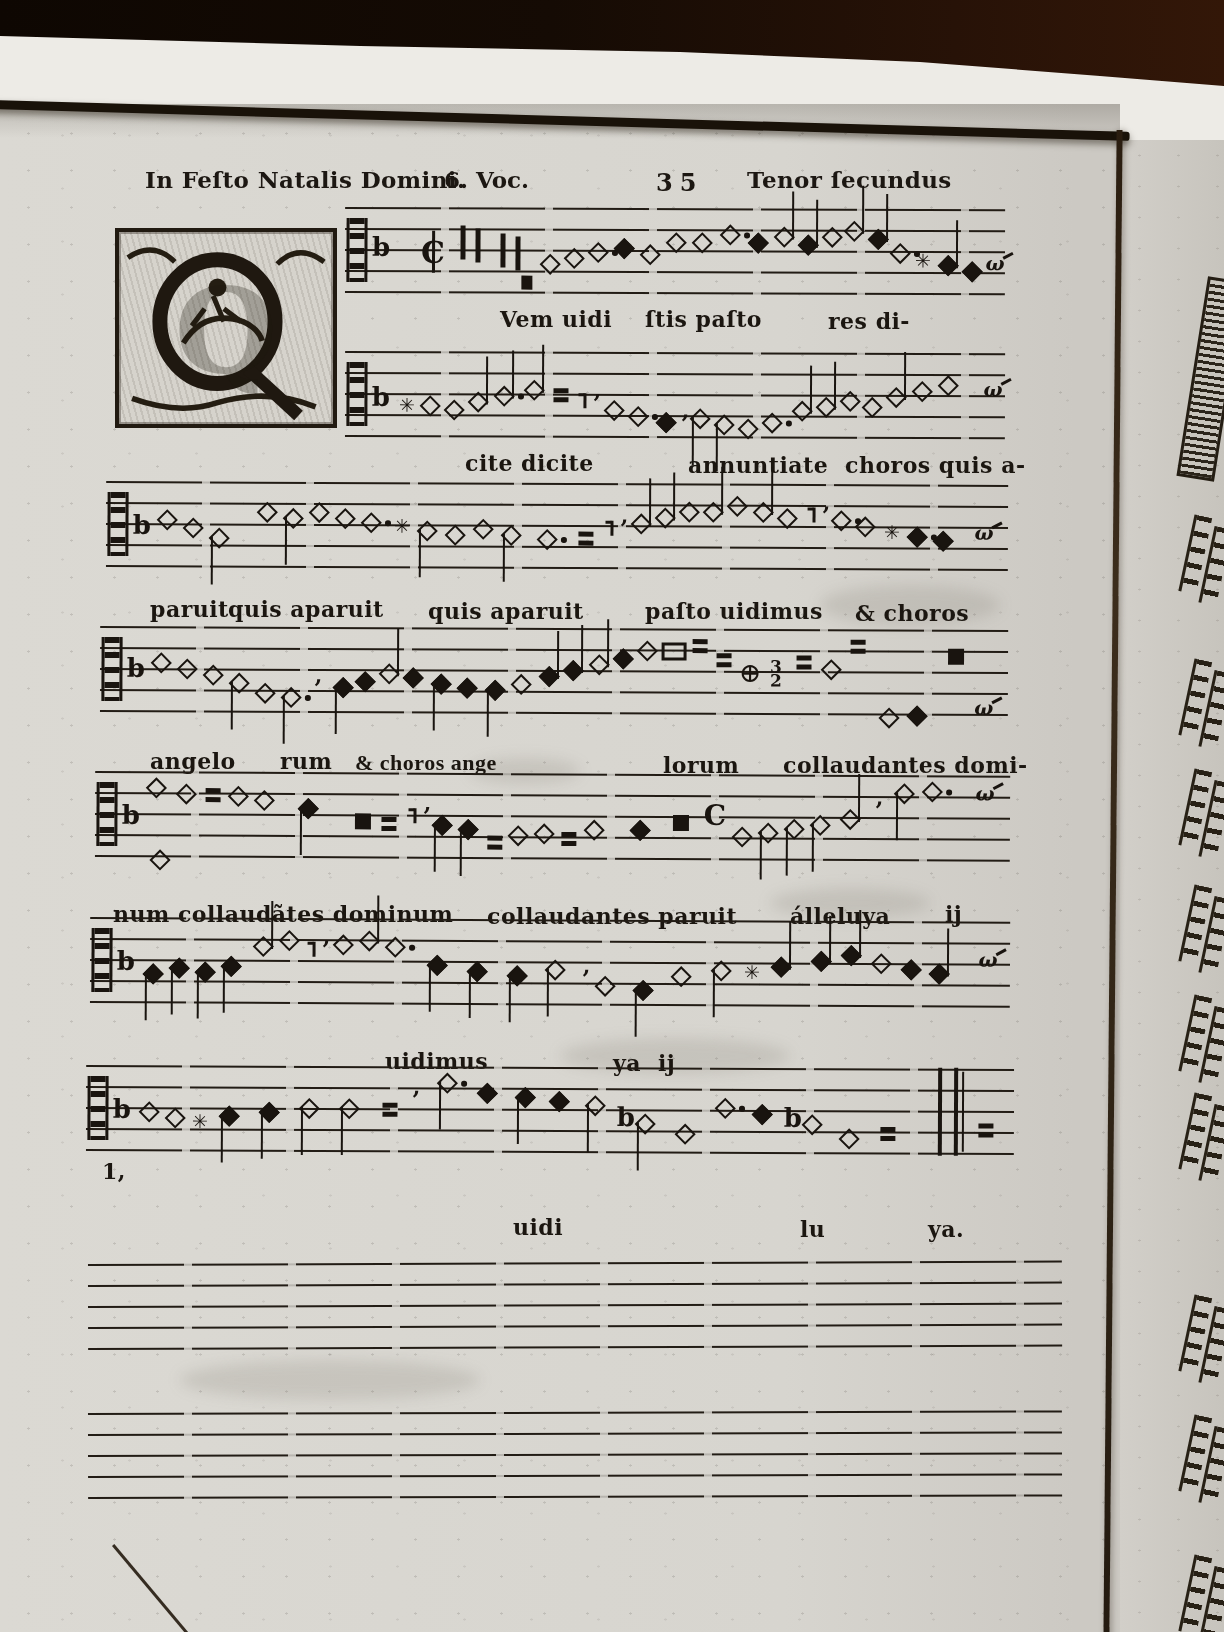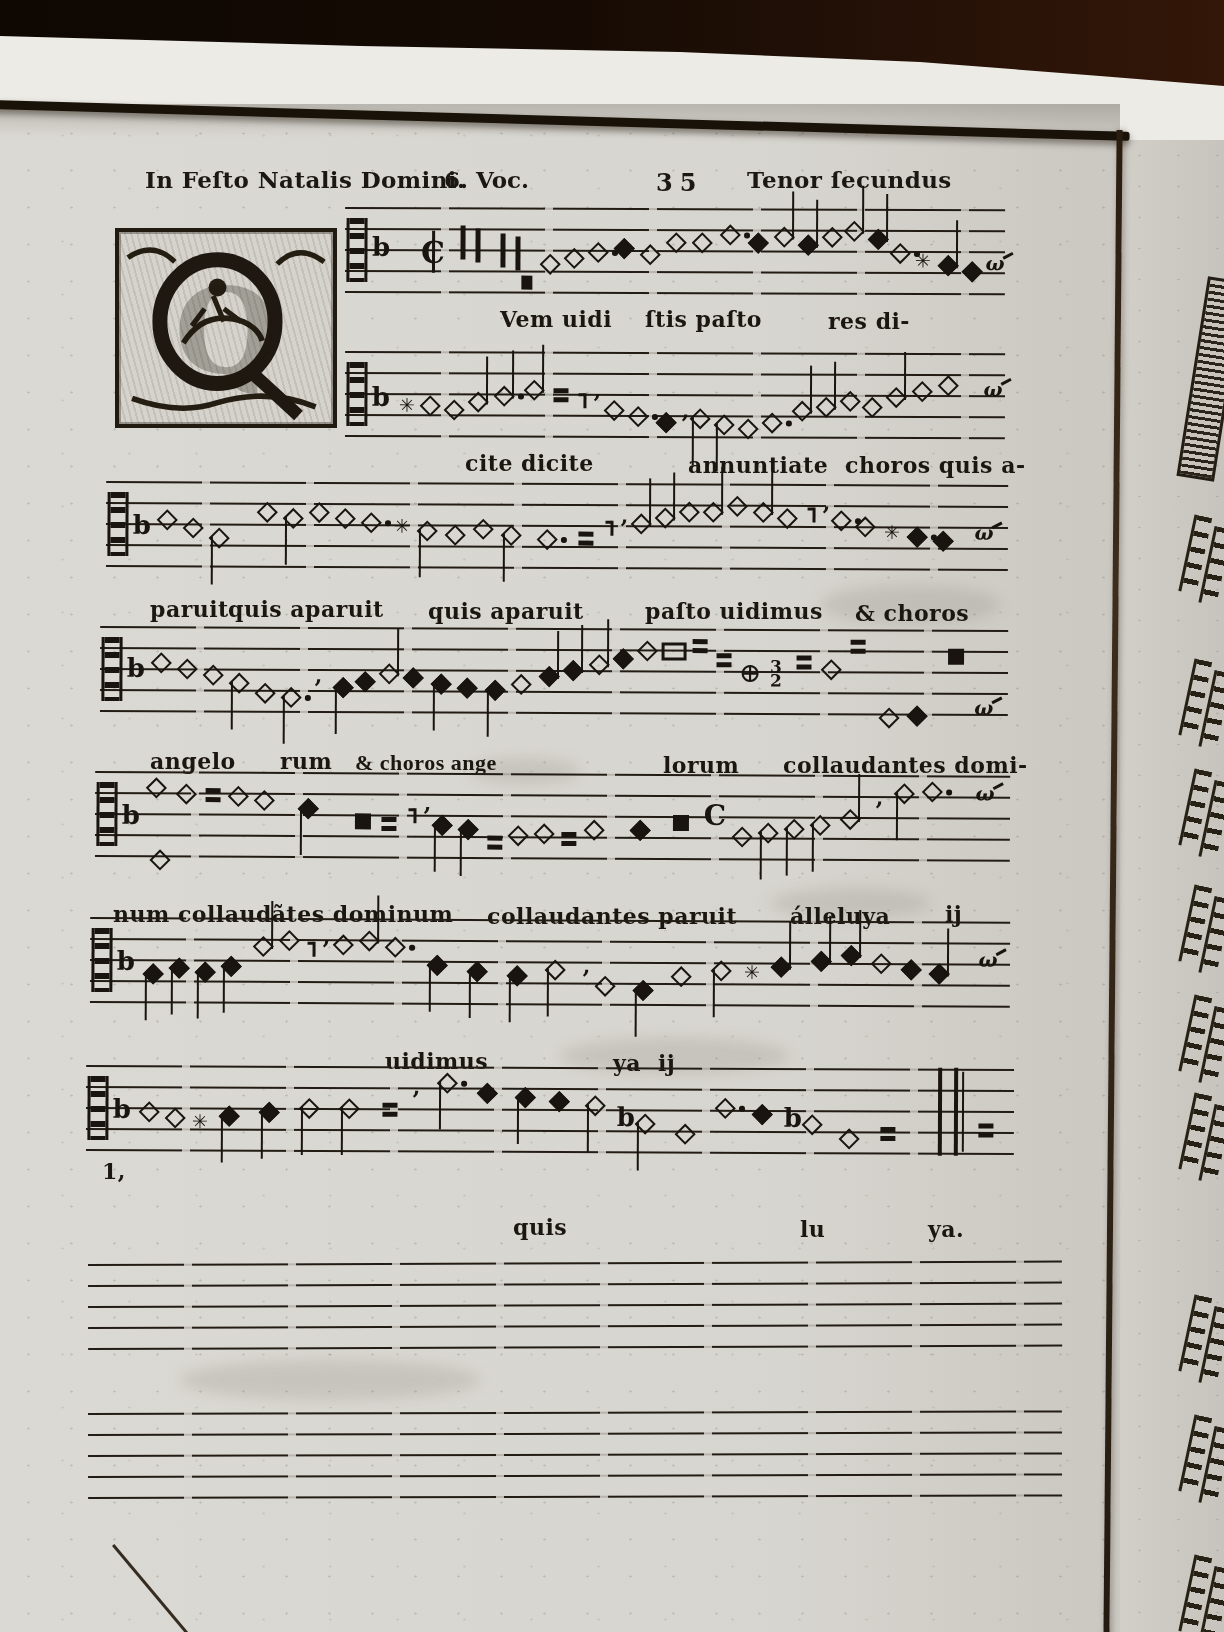--- a/index.html
+++ b/index.html
@@ -768,21 +768,21 @@
           <div class="dia"></div>
         </div>
         <div class="g g-n" style="left: 764px; top: 70px;">
           <div class="dia"></div>
         </div>
         <div class="g g-eq" style="left: 802px; top: 60px;"></div>
         <div class="g g-fin" style="left: 862px; top: 42px;"></div>
         <div class="g g-eq" style="left: 900px; top: 56px;"></div>
       </div>
       <div class="lyr" style="left: 102px; top: 1158px;">1,</div>
-      <div class="lyr" style="left: 513px; top: 1214px;">quis</div>
+      <div class="lyr" style="left: 513px; top: 1214px;">uidi</div>
       <div class="lyr" style="left: 800px; top: 1216px;">lu</div>
       <div class="lyr" style="left: 928px; top: 1216px;">ya.</div>
       <div class="staff" style="left: 88px; top: 1265px; width: 974px; transform: rotate(-0.2deg);">
         <div class="sl" style="top: -1.4px;"></div>
         <div class="sl" style="top: 19.6px;"></div>
         <div class="sl" style="top: 40.6px;"></div>
         <div class="sl" style="top: 61.6px;"></div>
         <div class="sl" style="top: 82.6px;"></div>
       </div>
       <div class="staff" style="left: 88px; top: 1414px; width: 974px; transform: rotate(-0.15deg);">

